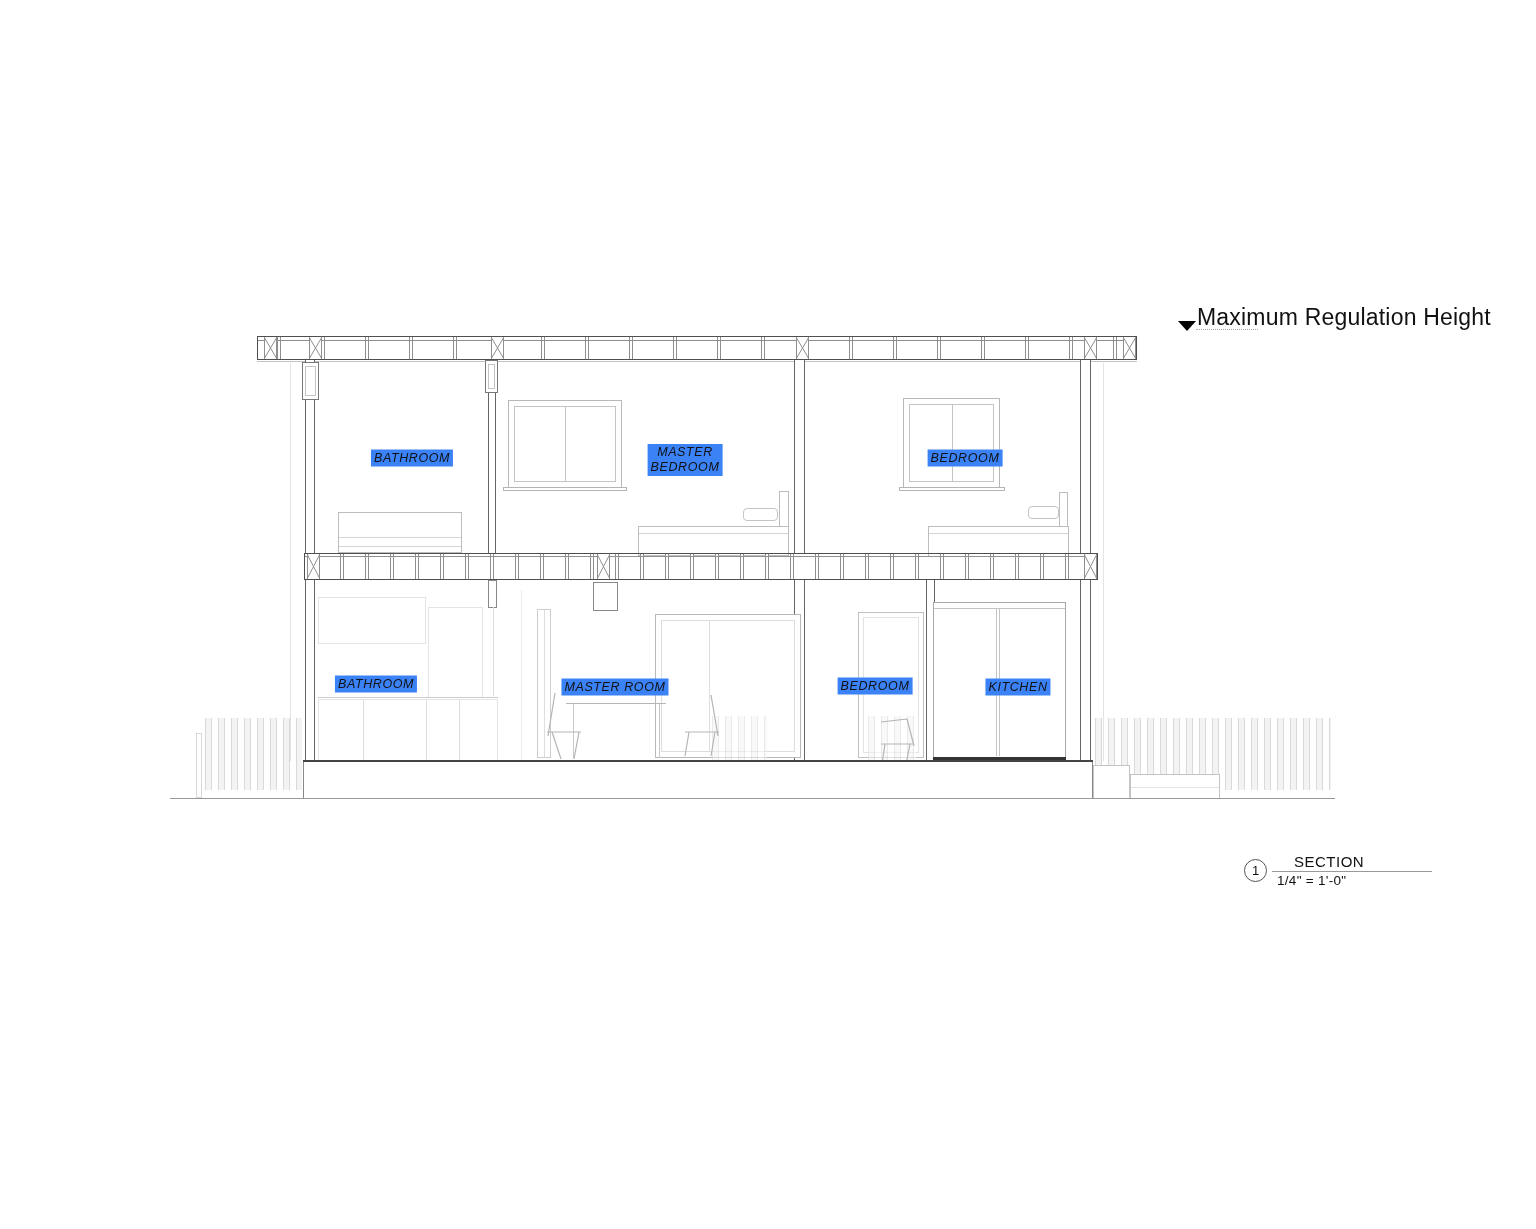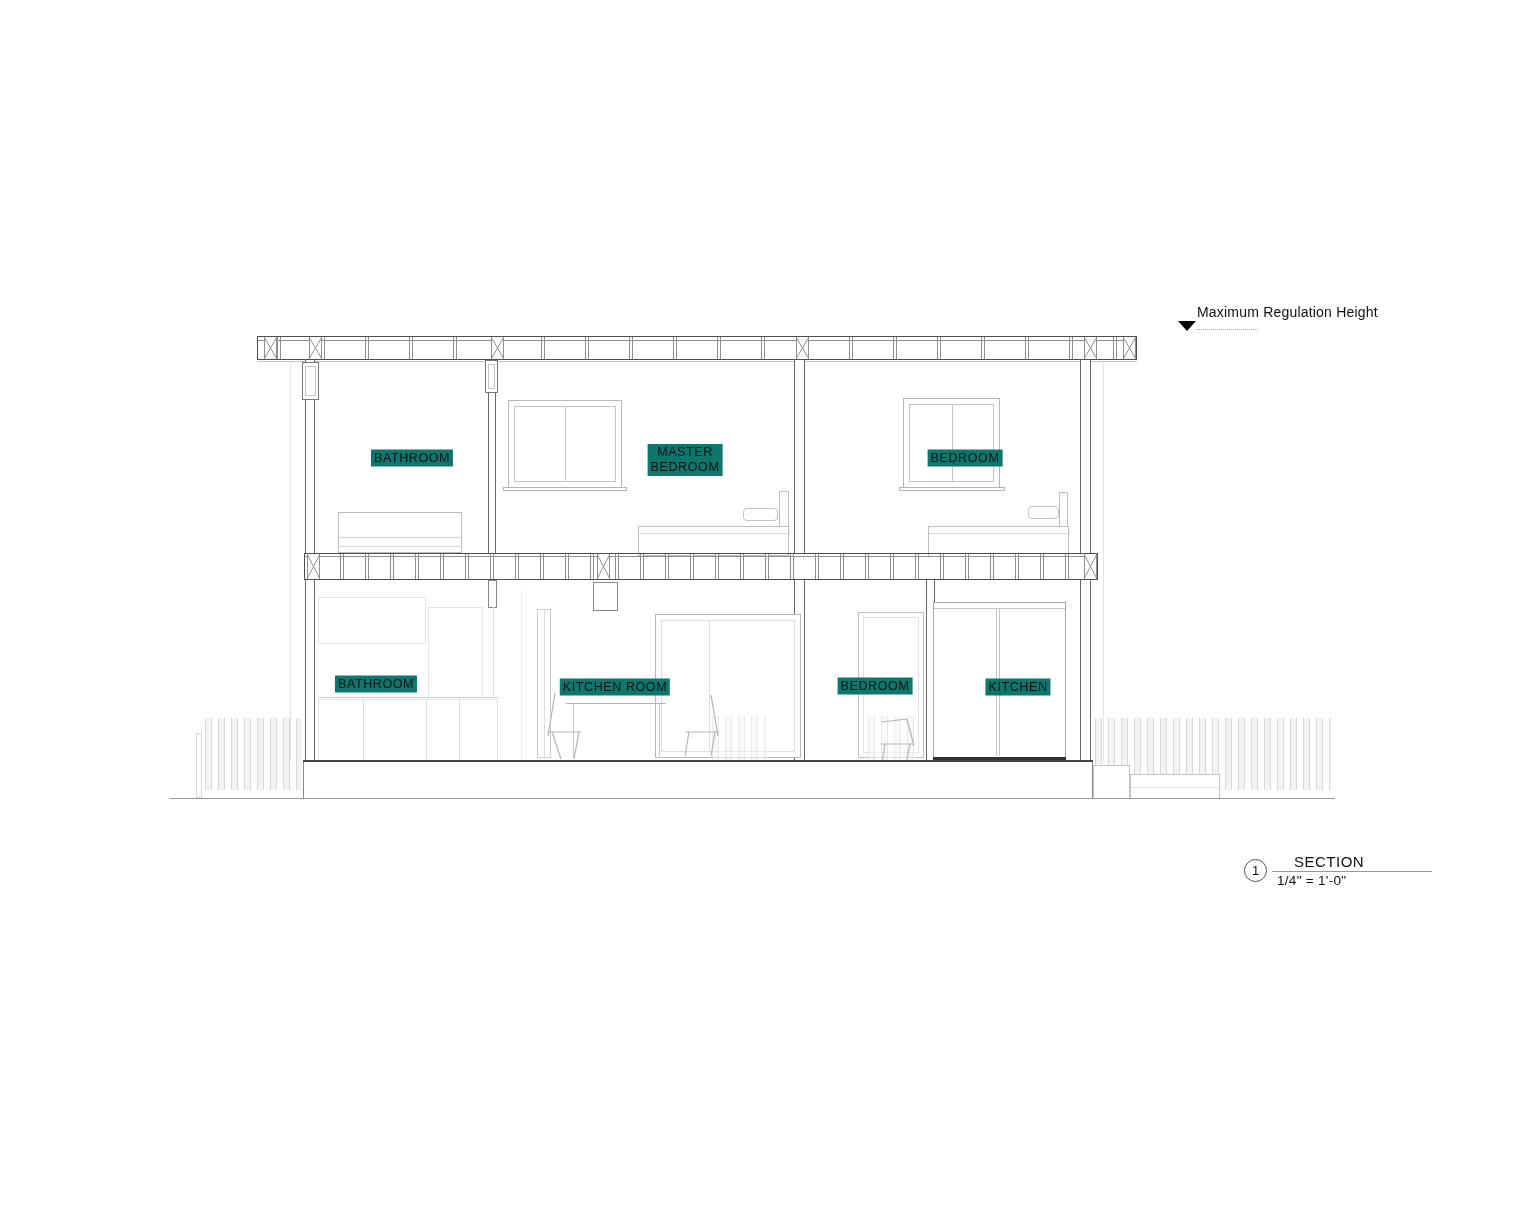--- a/index.html
+++ b/index.html
@@ -50,22 +50,22 @@
   .pillow{background:#fff;border:1px solid var(--line_light);border-radius:4px;}
   .faint{border-color:var(--line_faint)!important;}
   .chair path{fill:none;stroke:#b5b5b5;stroke-width:1.2;}
   .closet-panel{background:#fff;border:1px solid #a8a8a8;}
   .closet-panel .topline{left:0;right:0;top:5px;height:0;border-top:1px solid var(--line_light);}
   .closet-panel .mid{left:62px;top:6px;bottom:4px;width:4px;border-left:1px solid var(--line_light);border-right:1px solid var(--line_light);}
   .closet-panel .heavy{left:-1px;right:-1px;bottom:0;height:3px;background:#333;}
 
   
   .room-label{transform:translate(-50%,-50%);font-size:12.5px;letter-spacing:.6px;color:var(--ink);
-    background:#0f766e;padding:1px 3px;white-space:pre-line;text-align:center;line-height:15px;}
-  .maxh-text{font-size:14px;color:var(--ink);letter-spacing:.2px;}
+    background:#3b82f6;padding:1px 3px;white-space:pre-line;text-align:center;line-height:15px;font-style:italic;}
+  .maxh-text{font-size:23px;color:var(--ink);letter-spacing:.2px;}
   .tri{width:0;height:0;border-left:9px solid transparent;border-right:9px solid transparent;border-top:10px solid #000;}
   .dotline{height:0;border-bottom:1px dotted #aaa;}
   .tcircle{width:23px;height:23px;border:1.2px solid #555;border-radius:50%;
     font-size:13px;color:var(--ink);display:flex;align-items:center;justify-content:center;}
   .tname{font-size:15px;letter-spacing:.5px;color:var(--ink);}
   .tline{border-top:1.5px solid #999;height:0;}
   .tscale{font-size:13.5px;color:var(--ink);letter-spacing:.3px;}
 </style>
 </head>
 <body>
@@ -209,21 +209,21 @@
   <div class="step" style="left:1130px;top:774px;width:90px;height:25px;">
     <i class="tread" style="top:12px;"></i>
   </div>
   <div class="ground" style="left:170px;top:798px;width:1165px;"></div>
 
   <div class="room-label" style="left:412px;top:458px;">BATHROOM</div>
   <div class="room-label" style="left:685px;top:460px;">MASTER
 BEDROOM</div>
   <div class="room-label" style="left:965px;top:458px;">BEDROOM</div>
   <div class="room-label" style="left:376px;top:684px;">BATHROOM</div>
-  <div class="room-label" style="left:615px;top:687px;">KITCHEN ROOM</div>
+  <div class="room-label" style="left:615px;top:687px;">MASTER ROOM</div>
   <div class="room-label" style="left:875px;top:686px;">BEDROOM</div>
   <div class="room-label" style="left:1018px;top:687px;">KITCHEN</div>
 
   <div class="tri" style="left:1178px;top:321px;"></div>
   <div class="dotline" style="left:1196px;top:329px;width:62px;"></div>
   <div class="maxh-text" style="left:1197px;top:304px;">Maximum Regulation Height</div>
 
   <div class="tcircle" style="left:1244px;top:859px;">
     <span>1</span>
   </div>

